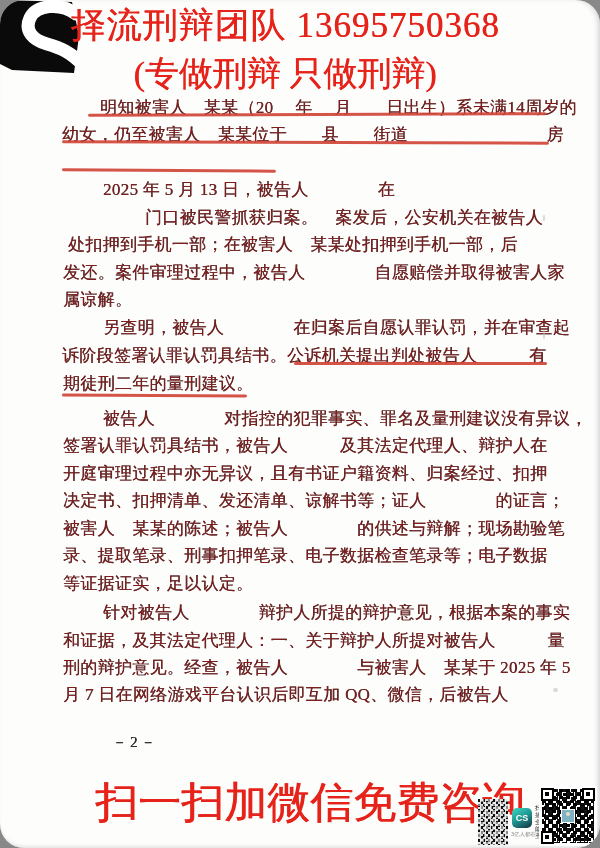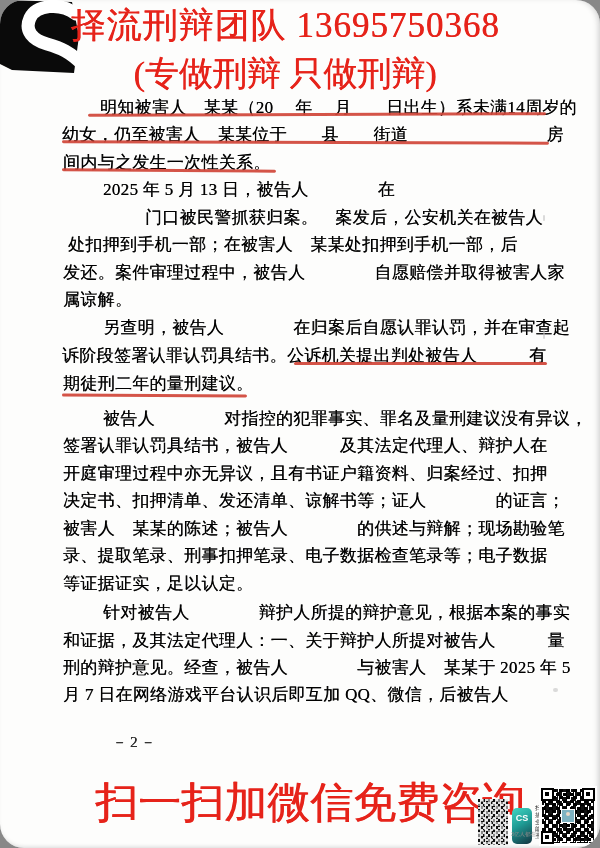--- a/index.html
+++ b/index.html
@@ -11,41 +11,41 @@
     border-radius:24px;
   }
   
   .logo{position:absolute; left:0; top:0; width:80px; height:78px; overflow:hidden;}
   
   .ad-header{position:absolute; left:0; right:30px; top:2px; text-align:center; color:#e6231a;}
   .ad-line1{font-size:35px; letter-spacing:1px; white-space:nowrap; text-shadow:.6px 0 0 currentColor;}
   .ad-line2{font-size:34px; margin-top:2px; white-space:nowrap; text-shadow:.6px 0 0 currentColor;}
   
   .doc-line{
-    position:absolute; font-size:17px; color:#000000; white-space:nowrap;
+    position:absolute; font-size:17px; color:#7f1d1d; white-space:nowrap;
     letter-spacing:.3px; text-shadow:.3px 0 0 #3a3a3a;
   }
   .redline{position:absolute; height:2.6px; background:#d04538; border-radius:2px; opacity:.92;}
   .page-number{position:absolute; left:112px; top:733px; font-size:15px; letter-spacing:3px; color:#2b2b2b; text-shadow:.3px 0 0 #2b2b2b;}
   
   .ad-footer{
     position:absolute; left:95px; top:774px; font-size:43px; color:#e6231a;
     white-space:nowrap; letter-spacing:0; text-shadow:.7px 0 0 currentColor;
   }
   
   .mini-qr{
     position:absolute; left:478px; top:799px; width:30px; height:46px;
     background-color:#101010;
     background-image:
       repeating-conic-gradient(rgba(255,255,255,.85) 0% 25%, transparent 0% 50%),
       repeating-conic-gradient(rgba(255,255,255,.5) 0% 25%, transparent 0% 50%);
     background-size:5px 5px, 8px 8px; background-position:0 0, 2px 3px;
   }
   .cs-badge{
-    position:absolute; left:512px; top:808px; width:20px; height:36px; border-radius:5px;
+    position:absolute; left:512px; top:808px; width:20px; height:20px; border-radius:5px;
     background:linear-gradient(150deg,#41d6c3 0%, #1f9c95 45%, #14323f 100%);
     color:#fff; font-family:"Liberation Sans","DejaVu Sans",sans-serif;
     font-weight:bold; font-size:9px; line-height:20px; text-align:center;
   }
   .cs-name{
     position:absolute; left:535px; top:805px; width:8px; font-size:6px; line-height:7px;
     color:#222; font-family:"Liberation Sans",sans-serif; word-break:break-all;
   }
   .cs-tagline{
     position:absolute; left:511px; top:831px; font-size:5.5px; color:#8a8a8a;
@@ -85,21 +85,20 @@
     </svg>
   </div>
 
   <div class="ad-header">
     <div class="ad-line1">择流刑辩团队 13695750368</div>
     <div class="ad-line2">(专做刑辩 只做刑辩)</div>
   </div>
 
   <div class="doc-line" style="left:100px;top:96px">明知被害人　某某（20　 年　 月　　日出生）系未满14周岁的</div>
   <div class="doc-line" style="left:62px;top:123px">幼女，仍至被害人　某某位于　　县　　街道　　　　　　　　房</div>
-  <div class="doc-line" style="left:63px;top:151px">间内与之发生一次性关系。</div>
   <div class="doc-line" style="left:103px;top:178px">2025 年 5 月 13 日，被告人　　　　在</div>
   <div class="doc-line" style="left:145px;top:206px">门口被民警抓获归案。　案发后，公安机关在被告人</div>
   <div class="doc-line" style="left:68px;top:233px">处扣押到手机一部；在被害人　某某处扣押到手机一部，后</div>
   <div class="doc-line" style="left:63px;top:261px">发还。案件审理过程中，被告人　　　　自愿赔偿并取得被害人家</div>
   <div class="doc-line" style="left:63px;top:288px">属谅解。</div>
   <div class="doc-line" style="left:103px;top:316px">另查明，被告人　　　　在归案后自愿认罪认罚，并在审查起</div>
   <div class="doc-line" style="left:62px;top:344px">诉阶段签署认罪认罚具结书。公诉机关提出判处被告人　　　有</div>
   <div class="doc-line" style="left:63px;top:372px">期徒刑二年的量刑建议。</div>
   <div class="doc-line" style="left:103px;top:407px">被告人　　　　对指控的犯罪事实、罪名及量刑建议没有异议，</div>
   <div class="doc-line" style="left:63px;top:434px">签署认罪认罚具结书，被告人　　　及其法定代理人、辩护人在</div>

